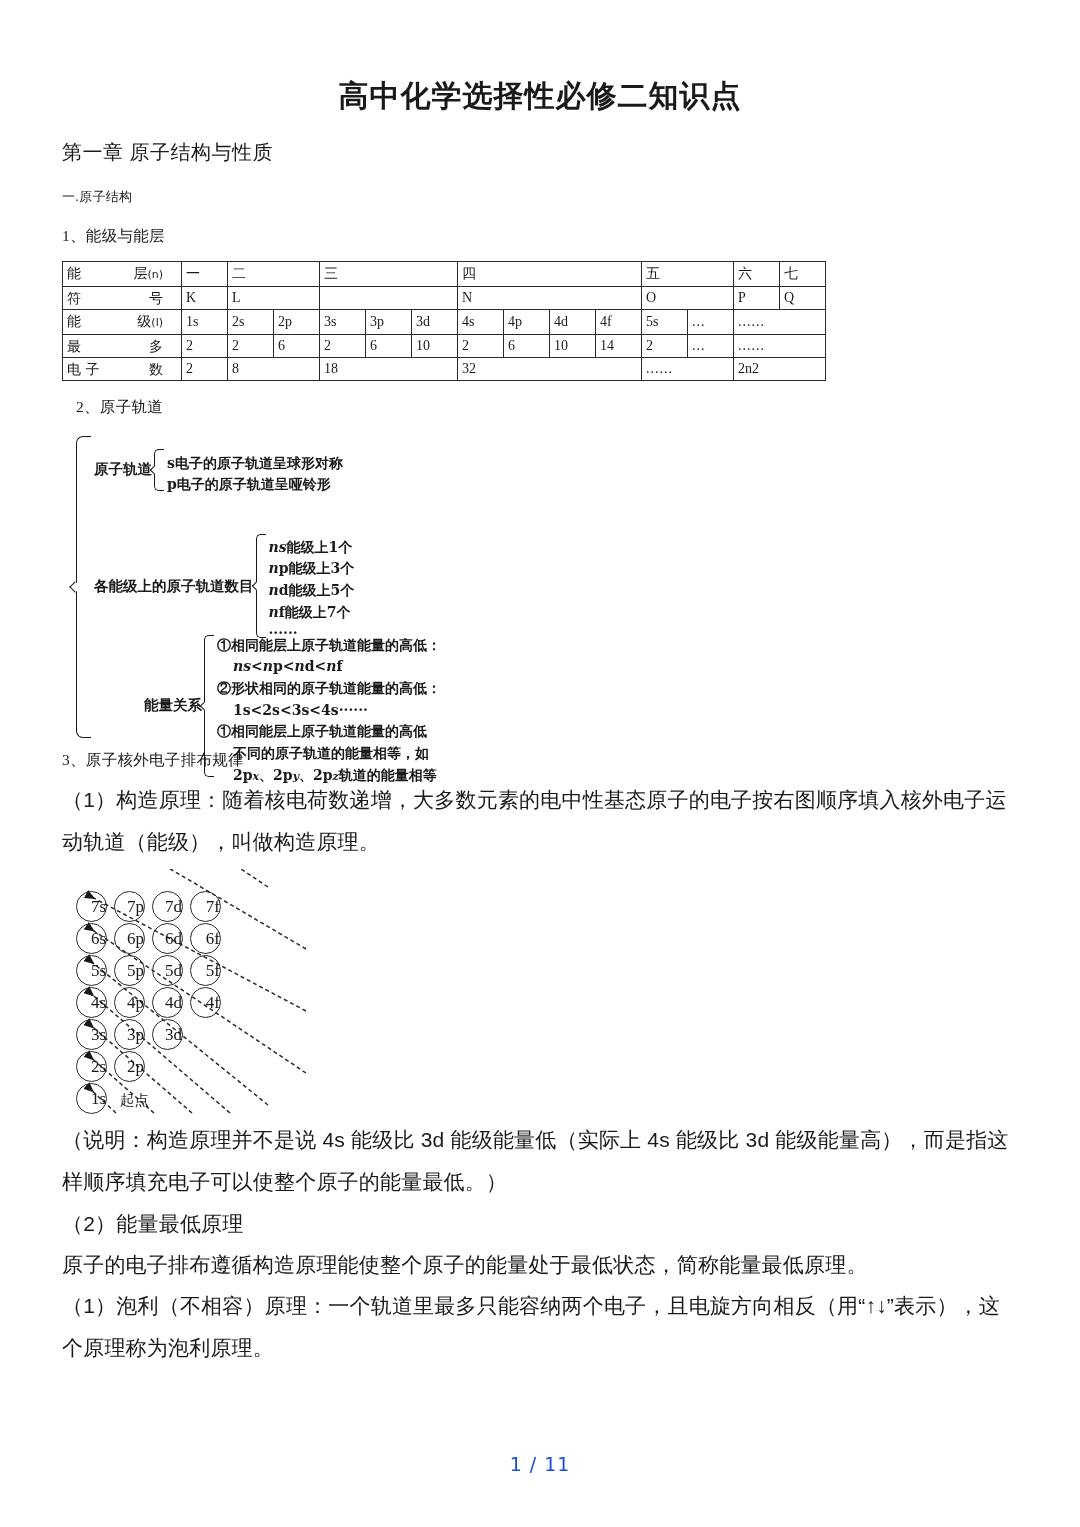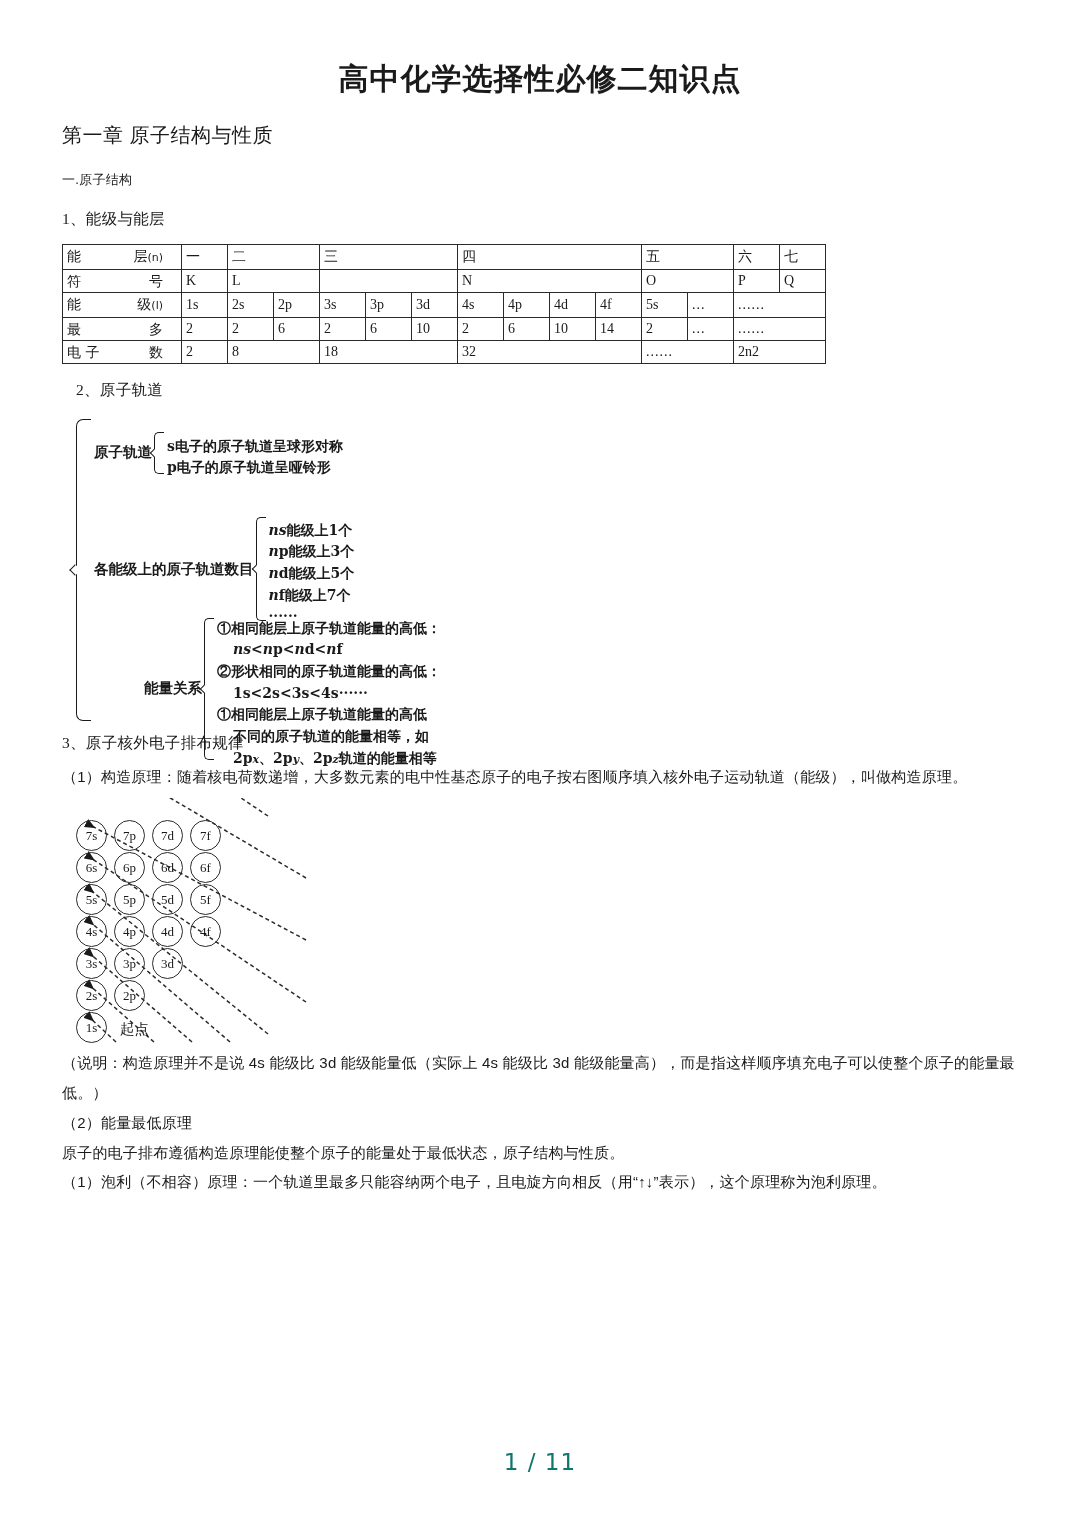--- a/index.html
+++ b/index.html
@@ -10,21 +10,21 @@
     font-family:"Liberation Sans","DejaVu Sans",sans-serif;
     color:#1a1a1a;
     position:relative;
     overflow:hidden;
   }
   .page{
     position:relative;
     width:1080px;
     height:1527px;
     box-sizing:border-box;
-    padding:0 62px;
+    padding:17px 62px;
   }
 
   
   .doc-title{
     text-align:center;
     font-size:30px;
     font-weight:bold;
     letter-spacing:1px;
     margin:0;
     padding-top:60px;
@@ -45,21 +45,21 @@
     letter-spacing:.3px;
   }
   .sub-head{
     font-size:15.5px;
     margin:0;
     padding-top:20px;
     letter-spacing:.3px;
     font-family:Liberation Serif, serif;
   }
   .para{
-    font-size:15px;
+    font-size:21px;
     line-height:2.0;
     margin:0;
     letter-spacing:.2px;
   }
   .tight{ line-height:1.95; }
 
   
   table.energy{
     border-collapse:collapse;
     margin-top:14px;
@@ -169,41 +169,41 @@
     margin-top:6px;
     margin-left:10px;
   }
   .aufbau svg{ position:absolute; left:0; top:0; }
   .orb{
     position:absolute;
     width:31px;height:31px;
     border:1.5px solid #2b2b2b;
     border-radius:50%;
     font-family:"Liberation Serif","DejaVu Serif",serif;
-    font-size:13px;
-    text-align:center;
+    font-size:17px;
+    text-align:right;
     line-height:30px;
     background:transparent;
     box-sizing:border-box;
   }
   .startpt{
     position:absolute;
     font-size:14.5px;
     font-family:"DejaVu Sans","Liberation Sans",sans-serif;
     white-space:nowrap;
   }
 
   
   .footer{
     position:absolute;
     left:0; right:0;
     bottom:52px;
     text-align:center;
-    font-size:23px;
-    color:#0f766e;
+    font-size:19px;
+    color:#1d4ed8;
     font-family:"DejaVu Sans","Liberation Sans",sans-serif;
     letter-spacing:1px;
   }
 </style>
 </head>
 <body>
 
 <div class="page">
 
   <h1 class="doc-title">高中化学选择性必修二知识点</h1>
@@ -418,17 +418,17 @@
     <div class="orb" style="left:4px;  top:182px">2s</div>
     <div class="orb" style="left:42px; top:182px">2p</div>
 
     <div class="orb" style="left:4px;  top:214px">1s</div>
 
     <div class="startpt" style="left:48px; top:222px">起点</div>
   </div>
 
   <div class="para">（说明：构造原理并不是说 4s 能级比 3d 能级能量低（实际上 4s 能级比 3d 能级能量高），而是指这样顺序填充电子可以使整个原子的能量最低。）</div>
   <div class="para">（2）能量最低原理</div>
-  <div class="para tight">原子的电子排布遵循构造原理能使整个原子的能量处于最低状态，原子结构与性质。</div>
+  <div class="para tight">原子的电子排布遵循构造原理能使整个原子的能量处于最低状态，简称能量最低原理。</div>
   <div class="para">（1）泡利（不相容）原理：一个轨道里最多只能容纳两个电子，且电旋方向相反（用“↑↓”表示），这个原理称为泡利原理。</div>
 
   <div class="footer">1 / 11</div>
 </div>
 
 </body></html>

